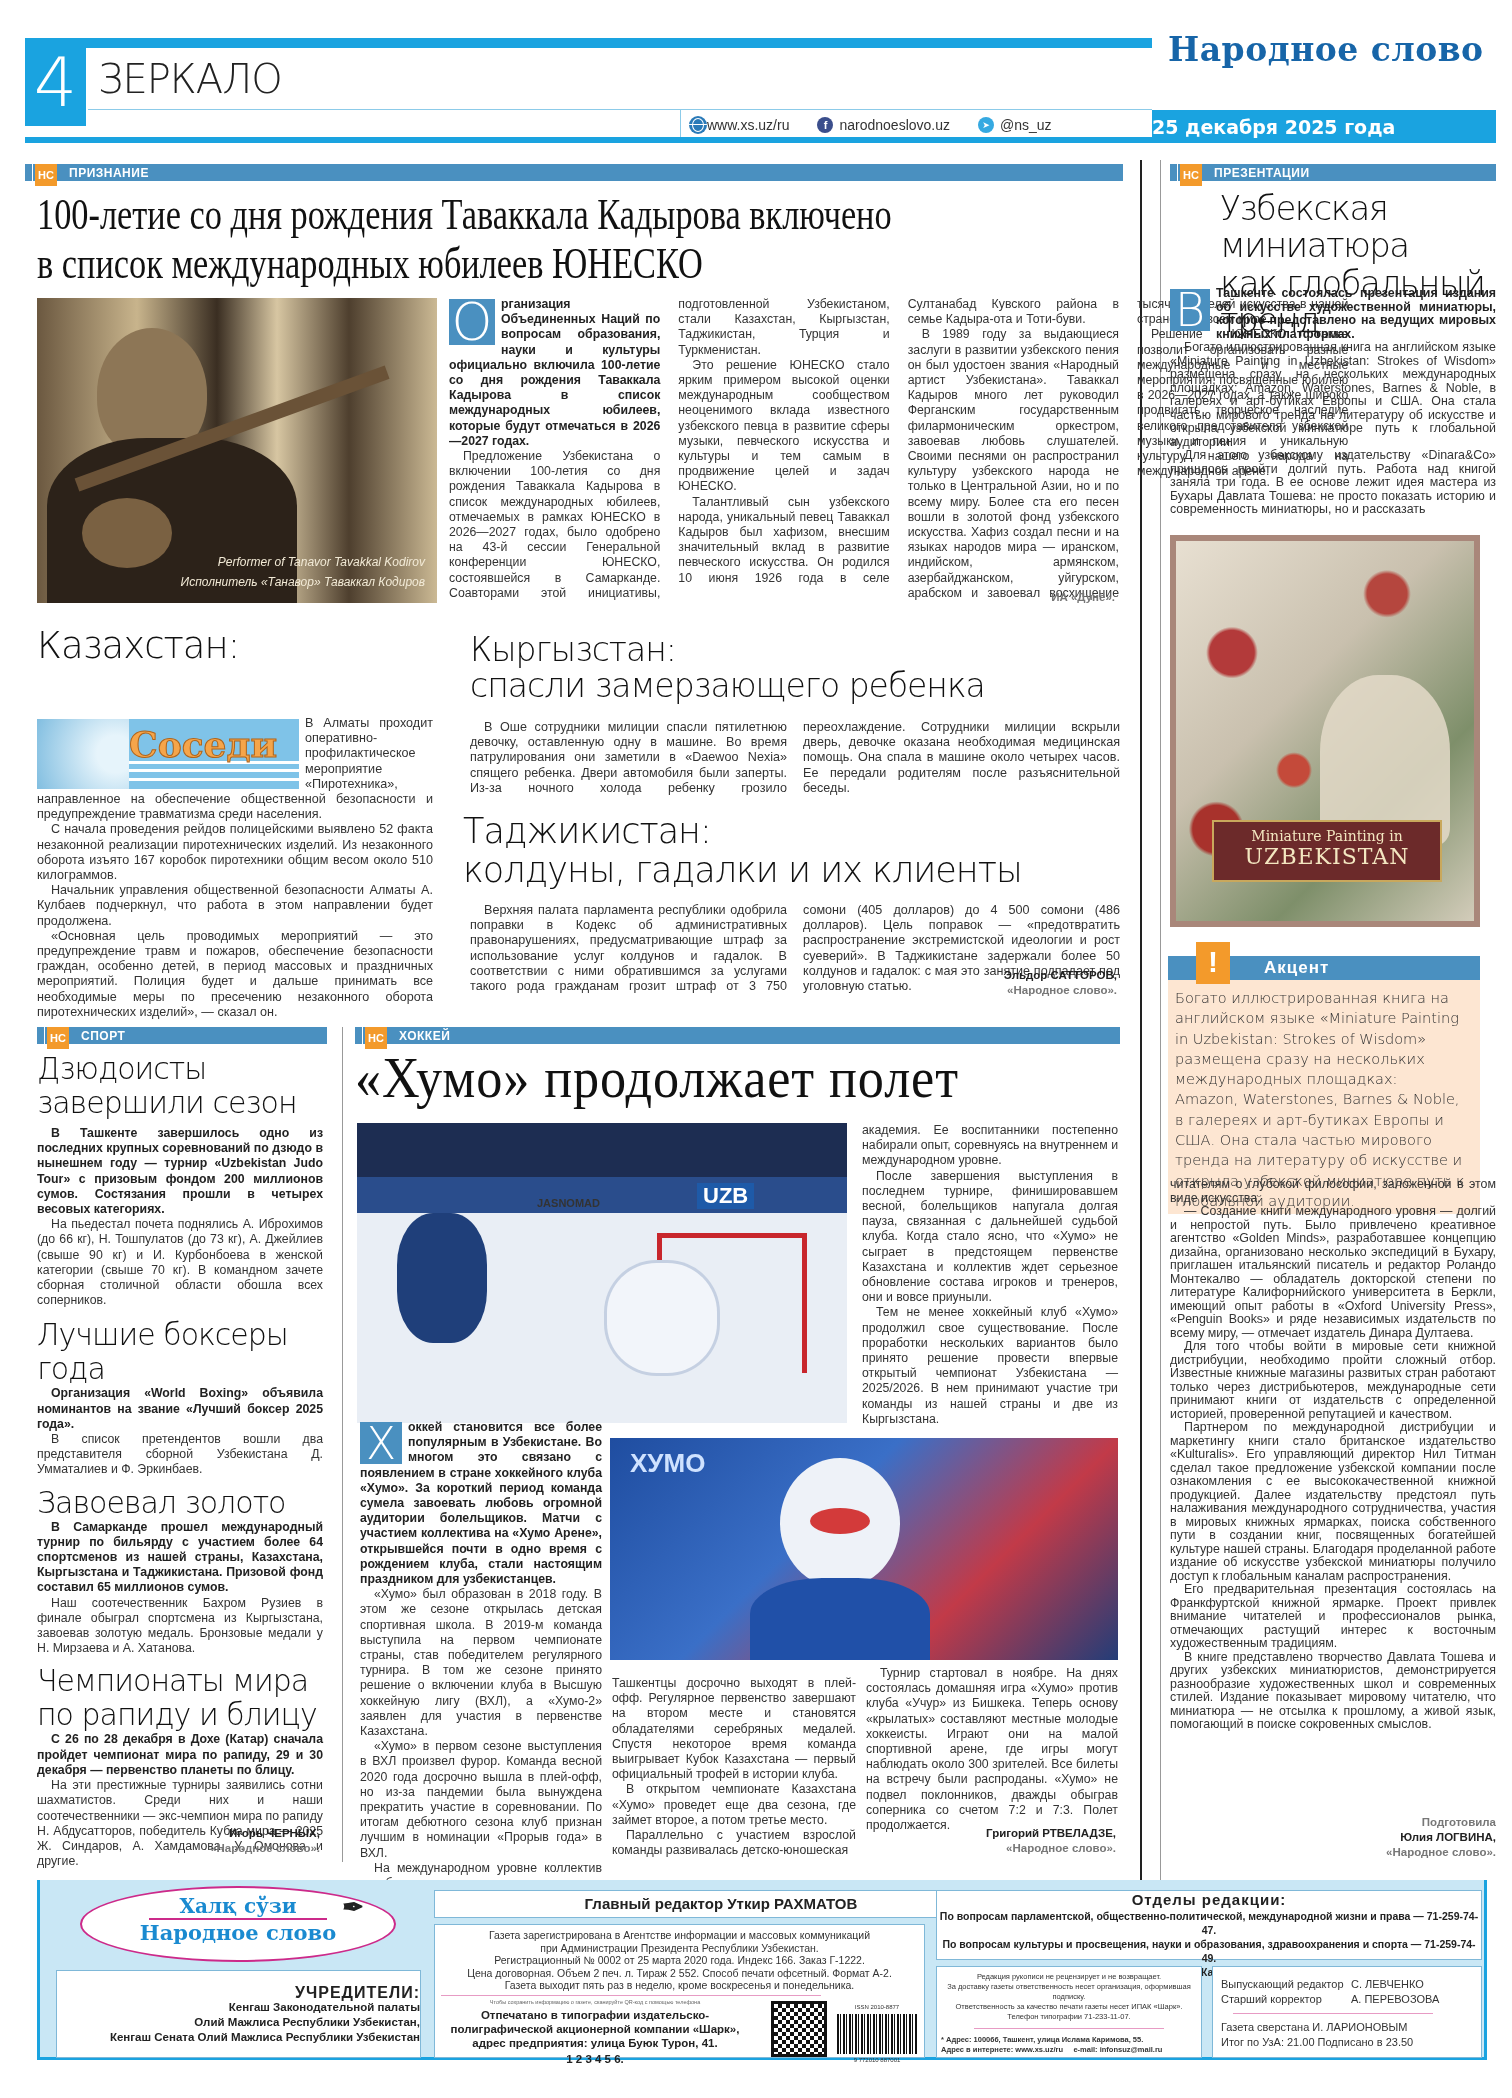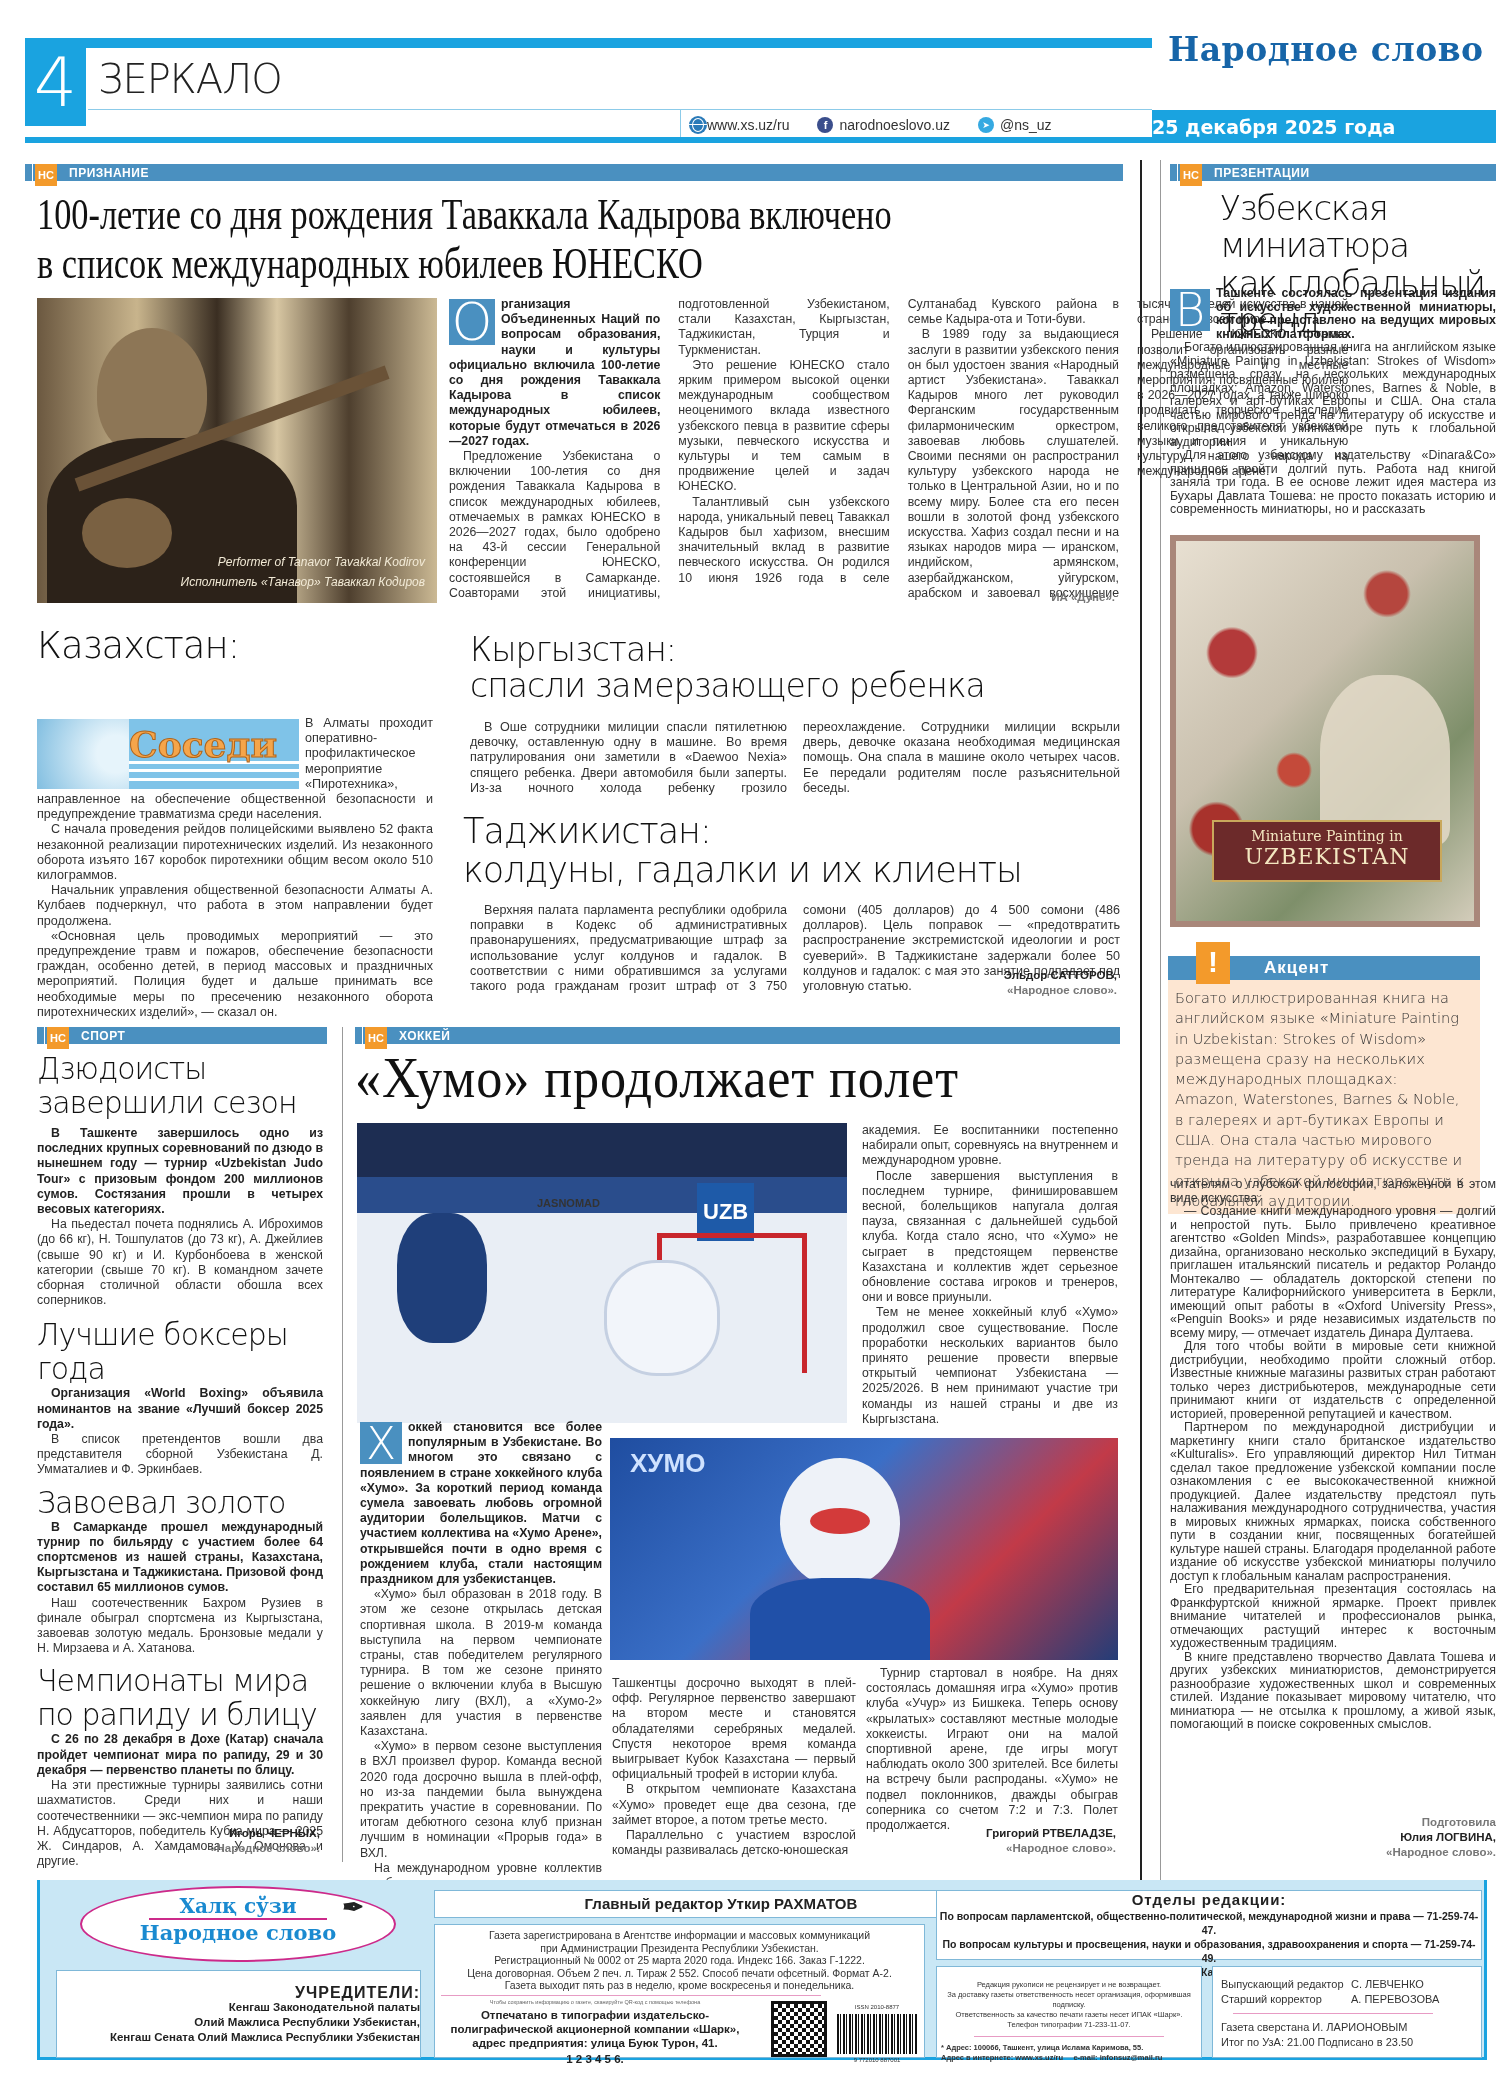--- a/index.html
+++ b/index.html
@@ -210,21 +210,21 @@
 <div class="vline" style="left:342px;top:1027px;height:835px;width:1px;background:#999"></div>
 
 <div class="sec" style="left:355px;top:1027px;width:765px">
   <span class="bar"></span>
     <span class="ns">НС</span>
     <span class="lbl">ХОККЕЙ</span>
 </div>
 <div class="abs hl" style="left:355px;top:1046px;font-size:58px;transform:scaleX(.9);letter-spacing:1px">«Хумо» продолжает полет</div>
 <div class="photo" style="left:357px;top:1123px;width:490px;height:300px;background:linear-gradient(#1d2d52 0 18%,#2a4d8c 18% 30%,#e9eef5 30% 100%)">
   <div style="position:absolute;left:180px;top:74px;font-size:11px;color:#333;font-weight:bold">JASNOMAD</div>
-  <div style="position:absolute;left:340px;top:60px;font-size:22px;color:#fff;font-weight:bold;background:#1e5aa8;padding:16px 6px">UZB</div>
+  <div style="position:absolute;left:340px;top:60px;font-size:22px;color:#fff;font-weight:bold;background:#1e5aa8;padding:0 6px">UZB</div>
   <div style="position:absolute;left:300px;top:110px;width:150px;height:140px;border:5px solid #c8262c;border-bottom:none"></div>
   <div style="position:absolute;left:40px;top:90px;width:90px;height:130px;border-radius:40%;background:#1f3f7a"></div>
   <div style="position:absolute;left:250px;top:140px;width:110px;height:110px;border-radius:45%;background:#f2f5fa;box-shadow:0 0 0 3px #c5d0e2"></div>
 </div>
 <div class="photo" style="left:610px;top:1438px;width:508px;height:222px;background:linear-gradient(135deg,#1f4da0 0%,#3a6fc7 40%,#c23a48 70%,#233d78 100%)">
   <div style="position:absolute;left:20px;top:10px;font-size:26px;font-weight:bold;color:#cfe2ff">ХУМО</div>
   <div style="position:absolute;left:170px;top:20px;width:120px;height:130px;border-radius:50%;background:#eef2f8"></div>
   <div style="position:absolute;left:200px;top:70px;width:60px;height:26px;border-radius:50%;background:#d33a3a"></div>
   <div style="position:absolute;left:140px;top:140px;width:180px;height:90px;border-radius:40% 40% 0 0;background:#2050a8"></div>
 </div>
@@ -288,21 +288,21 @@
       <div style="font-size:6px;color:#333">9 772010 887001</div>
     </div>
   </div>
   <div class="foot-box" style="left:896px;top:10px;width:546px;height:70px;text-align:center;font-weight:bold;font-size:10.5px;line-height:14px">
     <div style="font-size:15px;line-height:18px;letter-spacing:1px">Отделы редакции:</div>
     <div>По вопросам парламентской, общественно-политической, международной жизни и права — 71-259-74-47.</div>
     <div>По вопросам культуры и просвещения, науки и образования, здравоохранения и спорта — 71-259-74-49.</div>
     <div>Реклама — 71-259-74-55. Канцелярия — 71-259-74-51.</div>
   </div>
   <div class="foot-box" style="left:896px;top:86px;width:266px;height:92px;font-size:7.5px;line-height:10px;text-align:center;color:#333">
-    <div style="padding-top:13px">
+    <div style="padding-top:5px">
       <div>Редакция рукописи не рецензирует и не возвращает.</div>
       <div>За доставку газеты ответственность несет организация, оформившая подписку.</div>
       <div>Ответственность за качество печати газеты несет ИПАК «Шарк».</div>
       <div>Телефон типографии 71-233-11-07.</div>
     </div>
     <div style="width:190px;height:1px;background:#e79bc4;margin:6px auto"></div>
     <div style="text-align:left;font-weight:bold;padding-left:4px">* Адрес: 100066, Ташкент, улица Ислама Каримова, 55.</div>
     <div style="text-align:left;font-weight:bold;padding-left:4px;white-space:pre">Адрес в интернете: www.xs.uz/ru     e-mail: infonsuz@mail.ru</div>
   </div>
   <div class="foot-box" style="left:1172px;top:86px;width:270px;height:92px;font-size:11px;line-height:15px;color:#333;padding:10px 0 0 8px">

